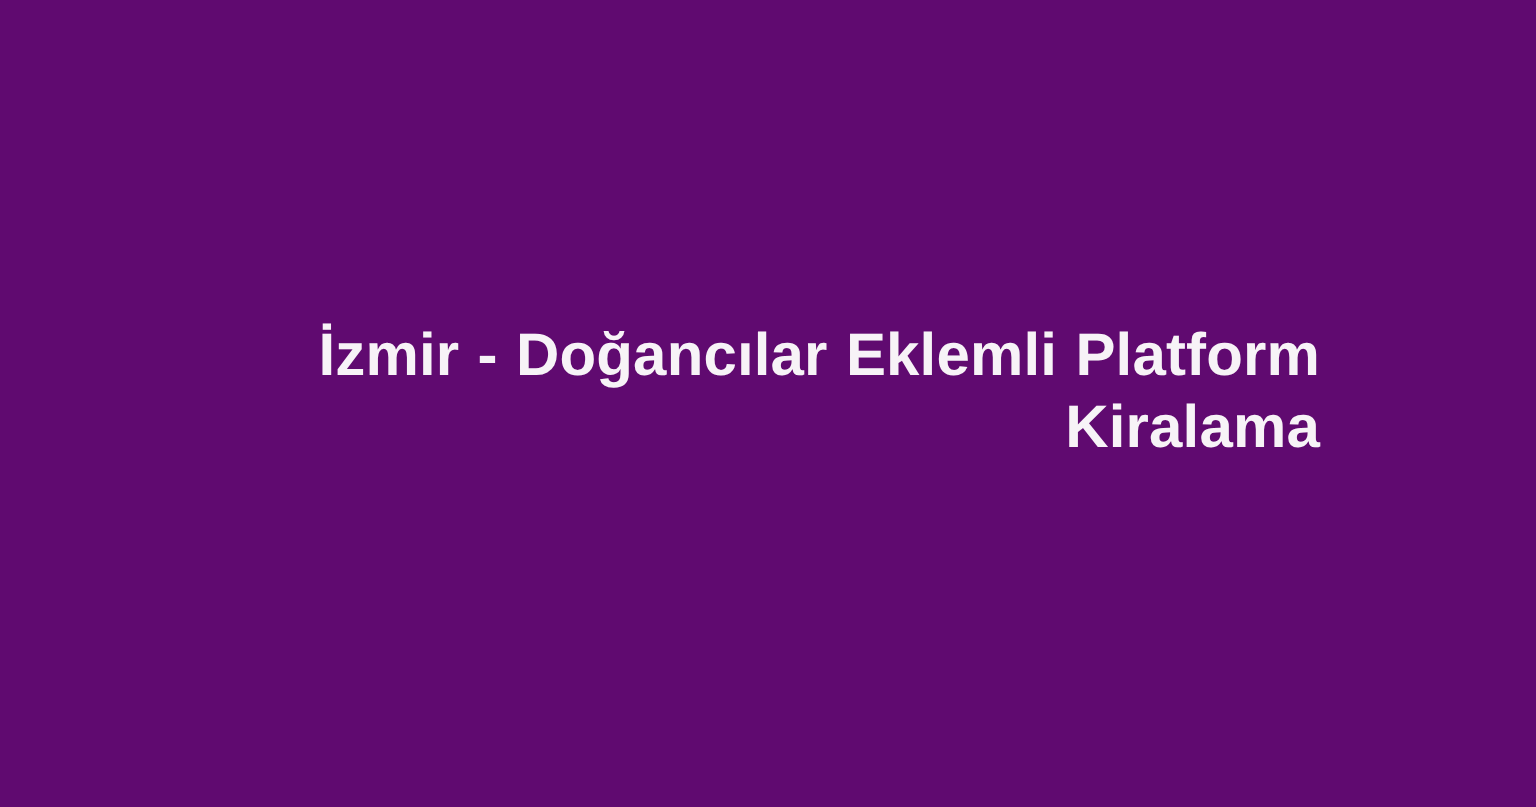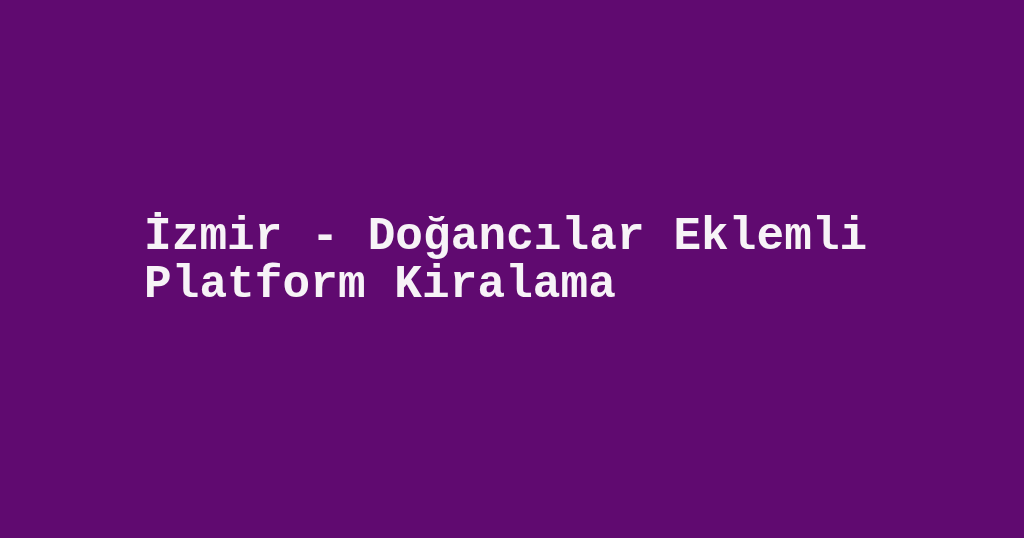--- a/index.html
+++ b/index.html
@@ -34,27 +34,27 @@
     max-width: 768px;
     padding: 0 16px;
     box-sizing: border-box;
     margin-top: -16px;   
     text-align: center;
   }
 
   .card-title {
     margin: 0;
     color: #f7f3f7;
-    font-family: Liberation Mono, monospace;
-    font-size: 46px;
+    font-family: Liberation Sans, sans-serif;
+    font-size: 40px;
     font-weight: 700;
     line-height: 48px;
     letter-spacing: 0.1px;
     word-spacing: 1px;
-    text-align: left;
+    text-align: right;
     white-space: normal;
     overflow-wrap: break-word;
   }
 </style>
 </head>
 <body>
 
 <div class="card">
   <div class="title-block">
     <h1 class="card-title">İzmir - Doğancılar Eklemli Platform Kiralama</h1>

